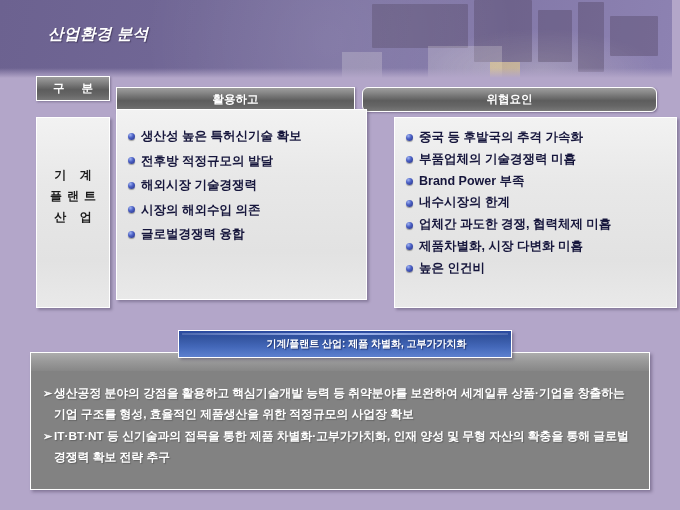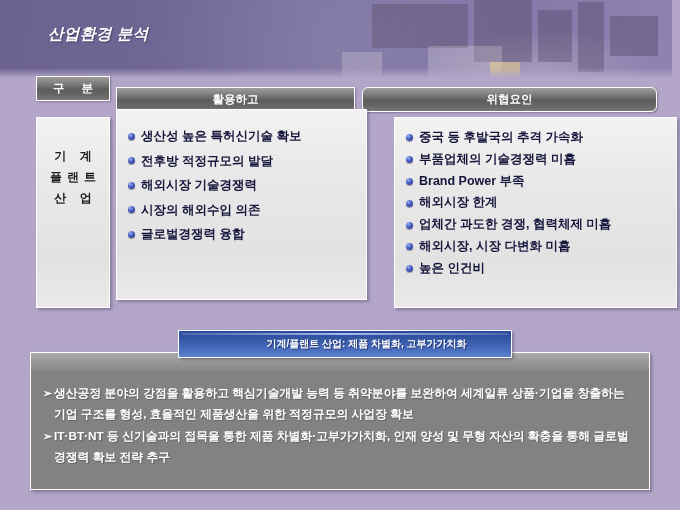--- a/index.html
+++ b/index.html
@@ -64,21 +64,21 @@
     position:absolute;
     background:linear-gradient(to bottom,#f2f2f2 0%,#e8e8e8 35%,#e2e2e2 75%,#e9e9e9 100%);
     border:1.5px solid #ffffff;
     box-shadow:1.5px 1.5px 2.5px rgba(70,60,90,.40);
   }
   #cell-gubun  { left:36px;  top:117px; width:74px;  height:191px; }
   #cell-opp    { left:116px; top:109px; width:251px; height:191px; }
   #cell-threat { left:362px; top:117px; width:283px; height:191px;margin-left:32px; }
 
   .gubun-text {
-    position:absolute; left:0; top:28px; width:100%;
+    position:absolute; left:0; top:47px; width:100%;
     text-align:center; color:#1b1b1b;
     font-size:12px; font-weight:bold; line-height:21px;
   }
   .gubun-text div { letter-spacing:5px; text-indent:5px; }
 
   
   ul.blist { list-style:none; }
   #cell-opp ul.blist    { position:absolute; left:11px; top:14px; }
   #cell-threat ul.blist { position:absolute; left:11px; top:9px; }
 
@@ -181,23 +181,23 @@
     <li><span class="bul"></span><span>시장의 해외수입 의존</span></li>
     <li><span class="bul"></span><span>글로벌경쟁력 융합</span></li>
   </ul>
 </div>
 
 <div class="body-cell" id="cell-threat">
   <ul class="blist">
     <li><span class="bul"></span><span>중국 등 후발국의 추격 가속화</span></li>
     <li><span class="bul"></span><span>부품업체의 기술경쟁력 미흡</span></li>
     <li><span class="bul"></span><span>Brand  Power 부족</span></li>
-    <li><span class="bul"></span><span>해외시장 한계</span></li>
+    <li><span class="bul"></span><span>내수시장의 한계</span></li>
     <li><span class="bul"></span><span>업체간 과도한 경쟁, 협력체제 미흡</span></li>
-    <li><span class="bul"></span><span>해외시장, 시장 다변화 미흡</span></li>
+    <li><span class="bul"></span><span>제품차별화, 시장 다변화 미흡</span></li>
     <li><span class="bul"></span><span>높은 인건비</span></li>
   </ul>
 </div>
 
 <div class="concl">
   <ul class="concl-list">
     <li>
       <span class="chev">➢</span>
       <span>생산공정 분야의 강점을 활용하고 핵심기술개발 능력 등 취약분야를 보완하여 세계일류 상품·기업을 창출하는 기업 구조를 형성, 효율적인 제품생산을 위한 적정규모의 사업장 확보</span>
     </li>

